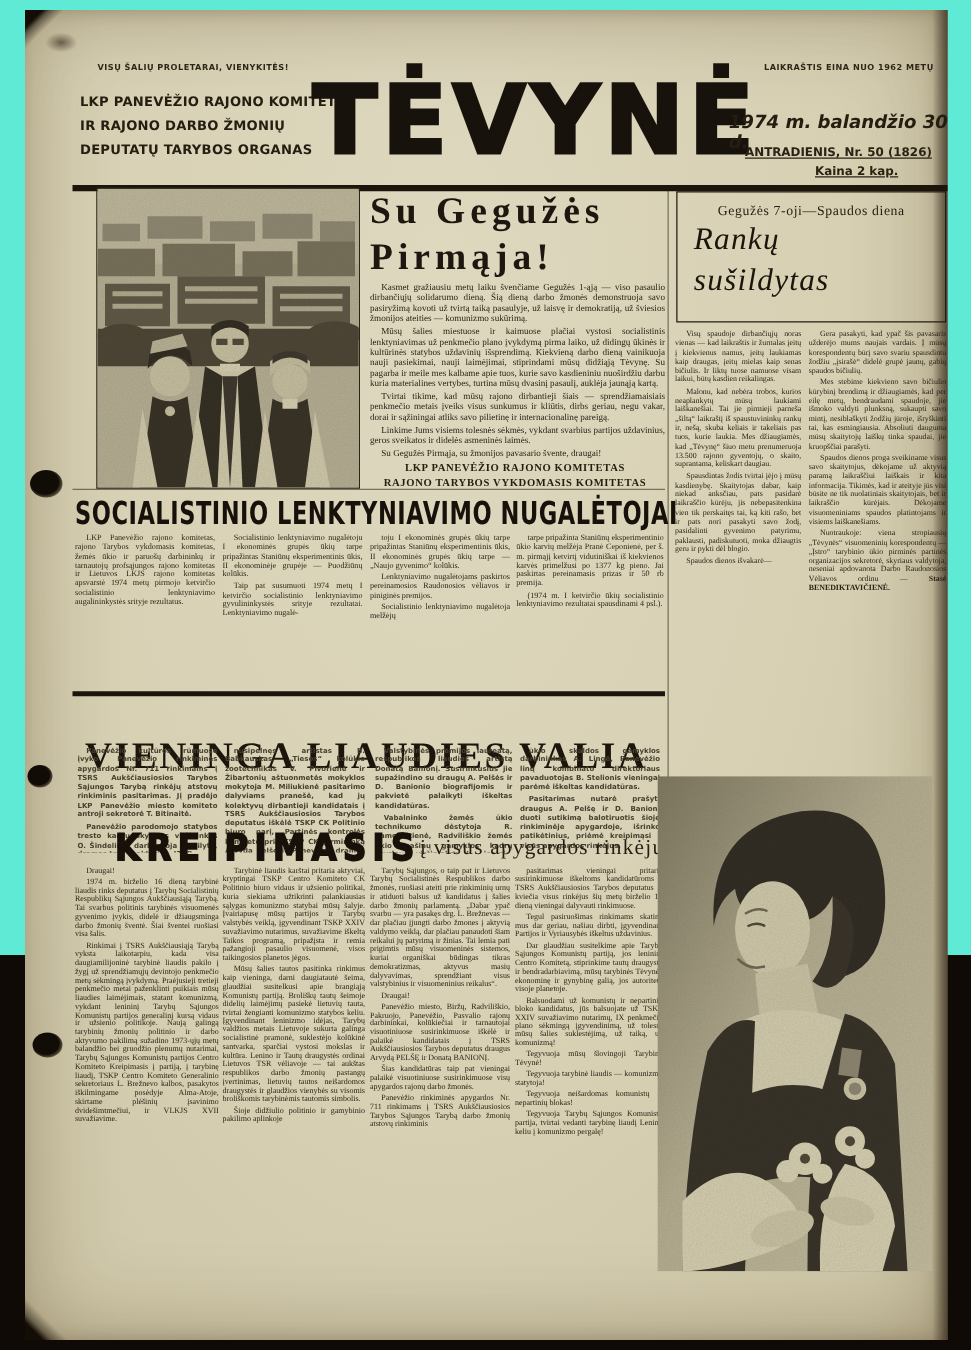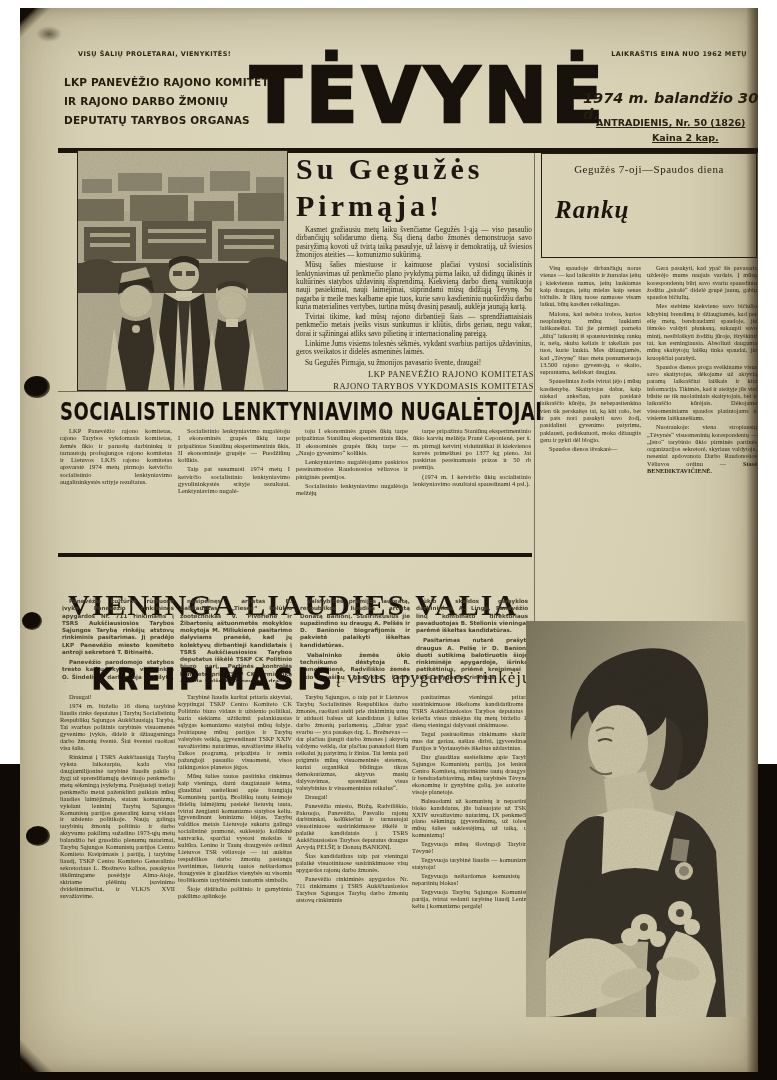--- a/index.html
+++ b/index.html
@@ -1,16 +1,16 @@
 <!DOCTYPE html>
 <html><head>
 <meta charset="utf-8">
 <style>
   html,body{margin:0;padding:0;width:777px;height:1080px;overflow:hidden;background:#0f0a05;}
-  .scan{position:relative;width:777px;height:764px;background:#ffffff;font-family:"Liberation Serif",serif;color:#2b2418;}
+  .scan{position:relative;width:777px;height:764px;background:#5eead4;font-family:"Liberation Serif",serif;color:#2b2418;}
   .abs{position:absolute;}
   .paper{left:20px;top:8px;width:738px;height:1064px;
     background:radial-gradient(ellipse at 45% 22%, #ded8bf 0%, #d7d0b3 55%, #cbc3a4 100%);
     box-shadow:inset 0 0 70px rgba(70,50,15,.35), inset -6px 0 14px rgba(40,25,8,.25);}
   .edge-right{left:746px;top:8px;width:12px;height:1064px;background:linear-gradient(to right,transparent,rgba(25,16,6,.55));}
   .corner-tl{left:20px;top:8px;width:46px;height:40px;background:linear-gradient(135deg,#140d06 10px,rgba(20,13,6,.5) 14px,transparent 22px);}
   .corner-bl{left:20px;top:1026px;width:42px;height:46px;background:linear-gradient(45deg,#140d06 10px,rgba(20,13,6,.45) 15px,transparent 24px);}
   .hole{background:radial-gradient(ellipse at 45% 45%, #120c06 55%, rgba(35,22,9,.55) 75%, transparent 100%);border-radius:50%;}
   .smudge{background:radial-gradient(ellipse, rgba(30,20,8,.55), transparent 70%);border-radius:50%;}
   .sans{font-family:"DejaVu Sans",sans-serif;}
@@ -18,24 +18,24 @@
   .slogan{font-size:6.5px;font-weight:bold;letter-spacing:.4px;color:#2e2718;}
   .organ{font-size:10.5px;font-weight:bold;line-height:19px;letter-spacing:.2px;color:#241d10;}
   .mast-title{font-size:76px;font-weight:bold;letter-spacing:4px;color:#17120b;-webkit-text-stroke:2.5px #17120b;line-height:100px;text-align:center;}
   .mast-date{font-size:14.5px;font-weight:bold;color:#241d10;font-style:italic;}
   .mast-issue{font-size:9.5px;font-weight:bold;color:#2a2314;text-decoration:underline;}
   .rule-thick{background:#1b150c;}
   .rule-thin{background:rgba(40,32,20,.55);}
   .lead-hl{font-size:30px;font-weight:bold;letter-spacing:4px;line-height:37px;color:#1d1710;}
   .jp p{margin:0 0 2px;text-indent:9px;text-align:justify;}
   .lead-body{font-size:7.3px;line-height:1.14;font-weight:normal;}
-  .sigs{font-size:8.5px;font-weight:normal;line-height:11.5px;text-align:right;letter-spacing:.5px;color:#241d10;}
+  .sigs{font-size:8.5px;font-weight:bold;line-height:11.5px;text-align:center;letter-spacing:.5px;color:#241d10;}
   .kbox{border:1.5px solid #221c12;}
   .kicker{font-size:11px;text-align:center;margin-top:9px;color:#241d10;letter-spacing:.5px;}
-  .ktitle{font-size:25px;font-weight:bold;font-style:italic;line-height:33px;padding-left:13px;color:#1b150c;letter-spacing:1px;margin-top:18px;}
+  .ktitle{font-size:25px;font-weight:normal;font-style:italic;line-height:33px;padding-left:13px;color:#1b150c;letter-spacing:1px;}
   .pcol{font-size:6.3px;line-height:1.16;overflow:hidden;}
   .soc-hl{font-size:22px;font-weight:bold;letter-spacing:.5px;transform:scaleX(.82) scaleY(1.15);transform-origin:left top;white-space:nowrap;color:#16110a;}
   .scol{font-size:6.5px;line-height:1.12;overflow:hidden;}
   .uw-hl{font-size:30px;font-weight:bold;letter-spacing:2px;color:#1b150c;white-space:nowrap;}
   .ucol{font-family:"DejaVu Sans",sans-serif;font-size:5.6px;font-weight:bold;line-height:1.3;color:#46402f;overflow:hidden;}
   .ucol p{margin:0 0 3px;text-indent:7px;text-align:justify;}
   .app-hl{font-size:26px;font-weight:bold;letter-spacing:5px;-webkit-text-stroke:1.3px #17110a;color:#17110a;transform:scaleY(1.12);transform-origin:left top;white-space:nowrap;}
   .app-sub{font-size:17px;color:#241d12;letter-spacing:1px;white-space:nowrap;}
   .acol{font-size:6.4px;line-height:1.09;overflow:hidden;}
   .vline{background:rgba(40,32,20,.55);}
@@ -160,20 +160,21 @@
     <div>LKP PANEVĖŽIO RAJONO KOMITETAS</div>
     <div>RAJONO TARYBOS VYKDOMASIS KOMITETAS</div>
   </div>
 
   <div class="abs vline" style="left:534px;top:152px;width:1px;height:492px;"></div>
 
   <div class="abs serif kbox" style="left:541px;top:153px;width:214px;height:103px;">
     <div class="kicker">Gegužės 7-oji—Spaudos diena</div>
     <div class="ktitle">
       <div>Rankų</div>
+      <div>sušildytas</div>
     </div>
   </div>
   <div class="abs serif jp pcol" style="left:540px;top:264px;width:101px;height:356px;">
     <p>Visų spaudoje dirbančiųjų noras vienas — kad laikraštis ir žurnalas įeitų į kiekvienus namus, įeitų laukiamas kaip draugas, įeitų mielas kaip senas bičiulis. Ir liktų tuose namuose visam laikui, būtų kasdien reikalingas.</p>
     <p>Malonu, kad nebėra trobos, kurios neaplankytų mūsų laukiami laiškanešiai. Tai jie pirmieji parneša „šiltą“ laikraštį iš spaustuvininkų rankų ir, nešą, skuba keliais ir takeliais pas tuos, kurie laukia. Mes džiaugiamės, kad „Tėvynę“ šiuo metu prenumeruoja 13.500 rajono gyventojų, o skaito, suprantama, keliskart daugiau.</p>
     <p>Spausdintas žodis tvirtai įėjo į mūsų kasdienybę. Skaitytojas dabar, kaip niekad anksčiau, pats pasidarė laikraščio kūrėju, jis nebepasitenkina vien tik perskaitęs tai, ką kiti rašo, bet ir pats nori pasakyti savo žodį, pasidalinti gyvenimo patyrimu, paklausti, padiskutuoti, moka džiaugtis geru ir pykti dėl blogio.</p>
     <p>Spaudos dienos išvakarė—</p>
   </div>
   <div class="abs serif jp pcol" style="left:647px;top:264px;width:110px;height:356px;">
     <p>Gera pasakyti, kad ypač šis pavasaris užderėjo mums naujais vardais. Į mūsų korespondentų būrį savo svariu spausdintu žodžiu „įsirašė“ didelė grupė jaunų, gabių spaudos bičiulių.</p>

